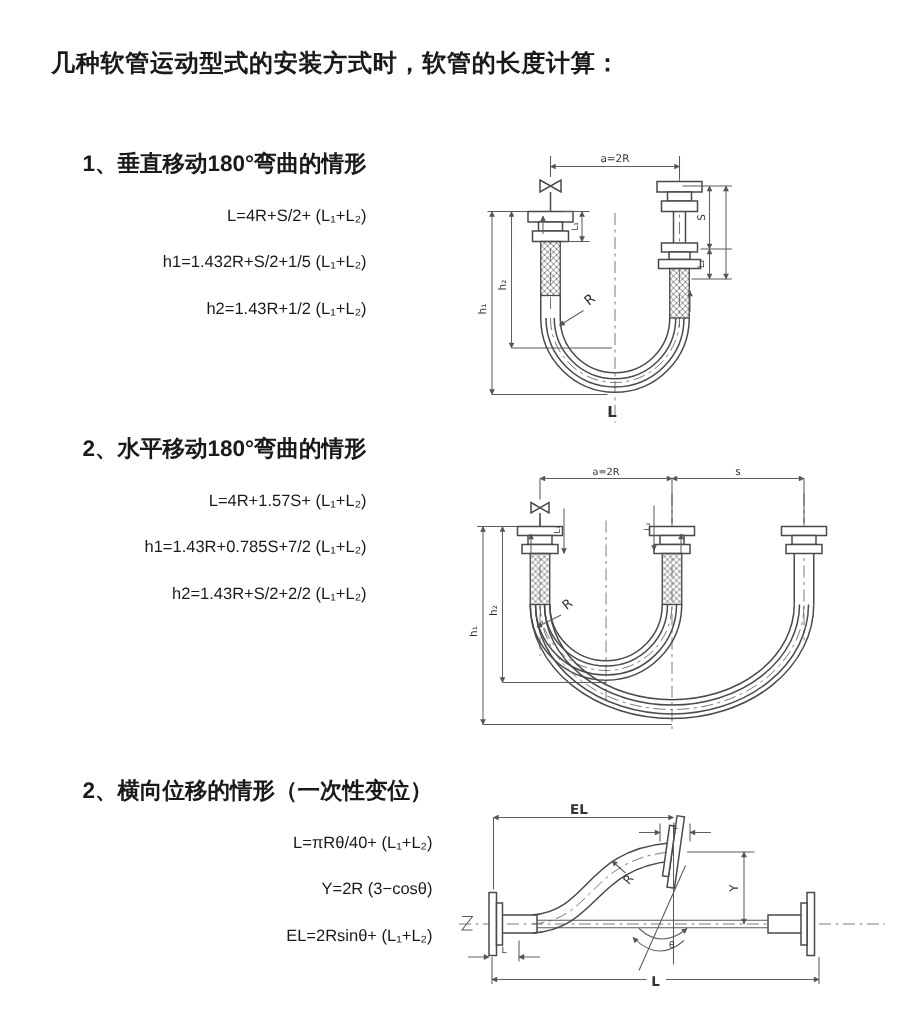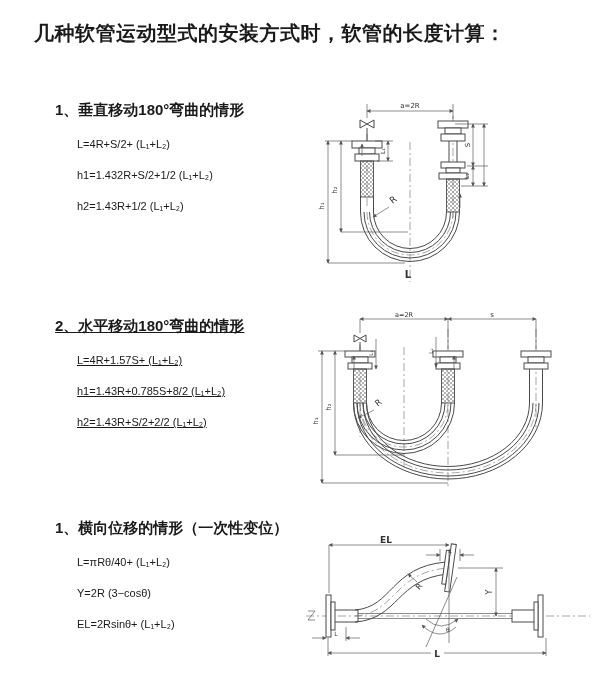--- a/index.html
+++ b/index.html
@@ -2,25 +2,25 @@
 <html><head>
 <meta charset="utf-8">
 <style>
   html,body{margin:0;padding:0;}
   body{
     width:600px;height:675px;background:#ffffff;position:relative;
     font-family:"Liberation Sans","DejaVu Sans",sans-serif;color:#1a1a1a;
     overflow:hidden;
   }
   .page-title{
-    position:absolute;left:34px;top:20px;font-size:20px;font-weight:bold;
+    position:absolute;left:34px;top:32px;font-size:16px;font-weight:bold;
     letter-spacing:0.5px;white-space:nowrap;
   }
-  .section{position:absolute;left:55px;}
-  .sec1{top:100px;} .sec2{top:316px;text-decoration:underline;} .sec3{top:518px;}
+  .section{position:absolute;left:55px;text-align:right;}
+  .sec1{top:100px;} .sec2{top:290px;} .sec3{top:518px;}
   .heading{font-size:15px;font-weight:bold;line-height:20px;margin-bottom:9px;white-space:nowrap;}
   .formula{font-size:11px;line-height:31px;padding-left:22px;white-space:nowrap;
     font-family:"Liberation Sans","DejaVu Sans",sans-serif;}
   .diagram{position:absolute;margin-top:28px;}
   .dg1{left:315px;top:66px;} .dg2{left:313px;top:281px;} .dg3{left:298px;top:503px;}
   svg{display:block;}
   svg text{font-family:"DejaVu Sans",sans-serif;fill:#333;}
   .draw{stroke:#4a4a4a;stroke-width:1;fill:none;}
   .thin{stroke:#5a5a5a;stroke-width:0.7;fill:none;}
   .dim{stroke:#606060;stroke-width:0.7;fill:none;}
@@ -29,33 +29,33 @@
   .flange{fill:#ffffff;stroke:#4a4a4a;stroke-width:1;}
 </style>
 </head>
 <body>
 
 <div class="page-title">几种软管运动型式的安装方式时，软管的长度计算：</div>
 
 <div class="section sec1">
   <div class="heading">1、垂直移动180°弯曲的情形</div>
   <div class="formula">L=4R+S/2+ (L₁+L₂)</div>
-  <div class="formula">h1=1.432R+S/2+1/2 (L₁+L₂)</div>
+  <div class="formula">h1=1.432R+S/2+1/5 (L₁+L₂)</div>
   <div class="formula">h2=1.43R+1/2 (L₁+L₂)</div>
 </div>
 
 <div class="section sec2">
   <div class="heading">2、水平移动180°弯曲的情形</div>
   <div class="formula">L=4R+1.57S+ (L₁+L₂)</div>
-  <div class="formula">h1=1.43R+0.785S+8/2 (L₁+L₂)</div>
+  <div class="formula">h1=1.43R+0.785S+7/2 (L₁+L₂)</div>
   <div class="formula">h2=1.43R+S/2+2/2 (L₁+L₂)</div>
 </div>
 
 <div class="section sec3">
-  <div class="heading">1、横向位移的情形（一次性变位）</div>
+  <div class="heading">2、横向位移的情形（一次性变位）</div>
   <div class="formula">L=πRθ/40+ (L₁+L₂)</div>
   <div class="formula">Y=2R (3−cosθ)</div>
   <div class="formula">EL=2Rsinθ+ (L₁+L₂)</div>
 </div>
 
 <div class="diagram dg1">
 <svg width="275" height="192" viewBox="0 0 275 192">
   <defs>
     <marker id="arr" viewBox="0 0 10 10" refX="9" refY="5" markerWidth="8" markerHeight="5.5" orient="auto-start-reverse">
       <path d="M0,0 L10,5 L0,10 z" fill="#555"></path>

